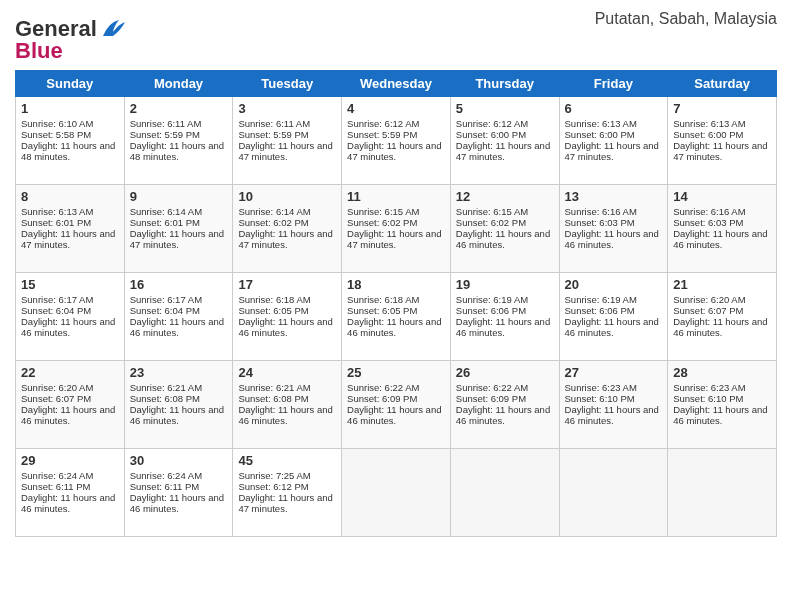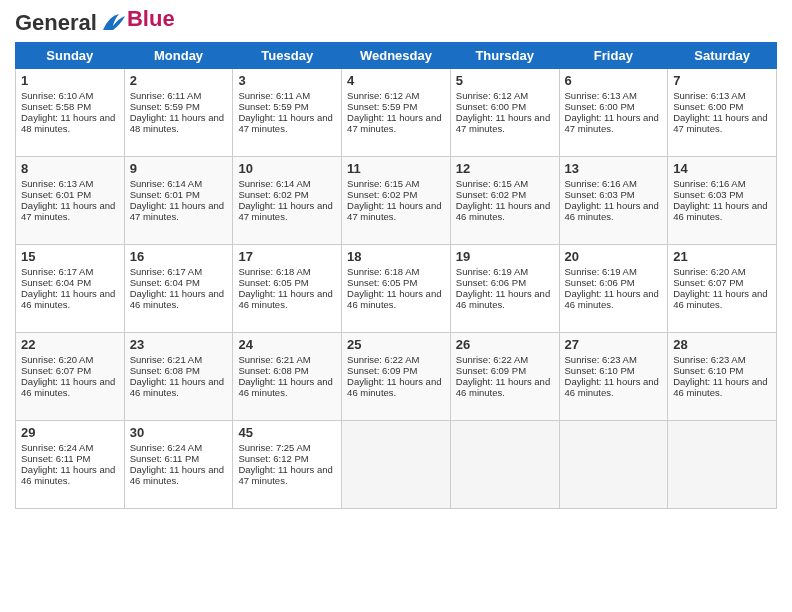--- a/index.html
+++ b/index.html
@@ -12,21 +12,23 @@
       padding: 10px 15px;
     }
     .header-area {
       display: flex;
       justify-content: space-between;
       align-items: flex-start;
       margin-bottom: 6px;
     }
     .logo {
       display: flex;
+      flex-direction: column;
       align-items: flex-start;
+      margin-top: 6px;
     }
     .title-area {
       text-align: right;
     }
     .month-title {
       font-size: 36px;
       font-weight: bold;
       color: #222;
     }
     .location-title {
@@ -78,20 +80,21 @@
   <div class="logo">
     <div style="display:flex;align-items:center;">
       <span style="font-size:22px;font-weight:bold;color:#333;">General</span>
       <svg width="28" height="22" viewBox="0 0 28 22" style="margin-left:2px;">
         <path d="M4,18 Q10,4 20,2 Q15,8 14,14 Q20,6 26,4 Q22,12 14,18 Z" fill="#1a6fc4"></path>
       </svg>
     </div>
     <span style="font-size:22px;font-weight:bold;color:#be185d;margin-top:-4px;">Blue</span>
   </div>
   <div class="title-area">
+    <div class="location-title">Putatan, Sabah, Malaysia</div>
   </div>
 </div>
 
 <table>
   <thead>
     <tr>
       <th>Sunday</th>
       <th>Monday</th>
       <th>Tuesday</th>
       <th>Wednesday</th>

